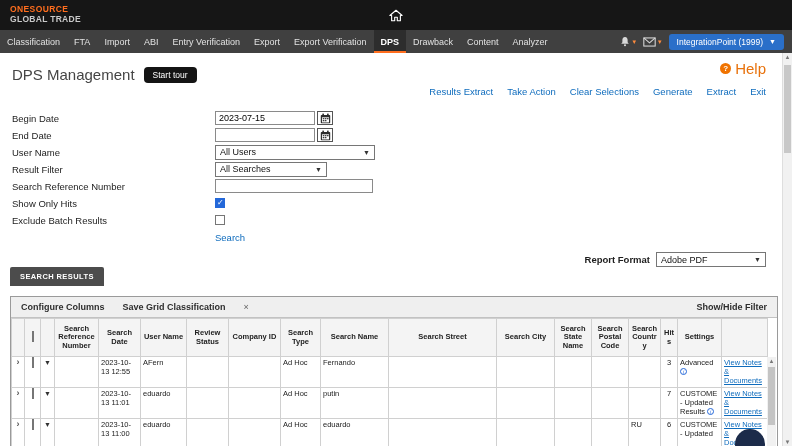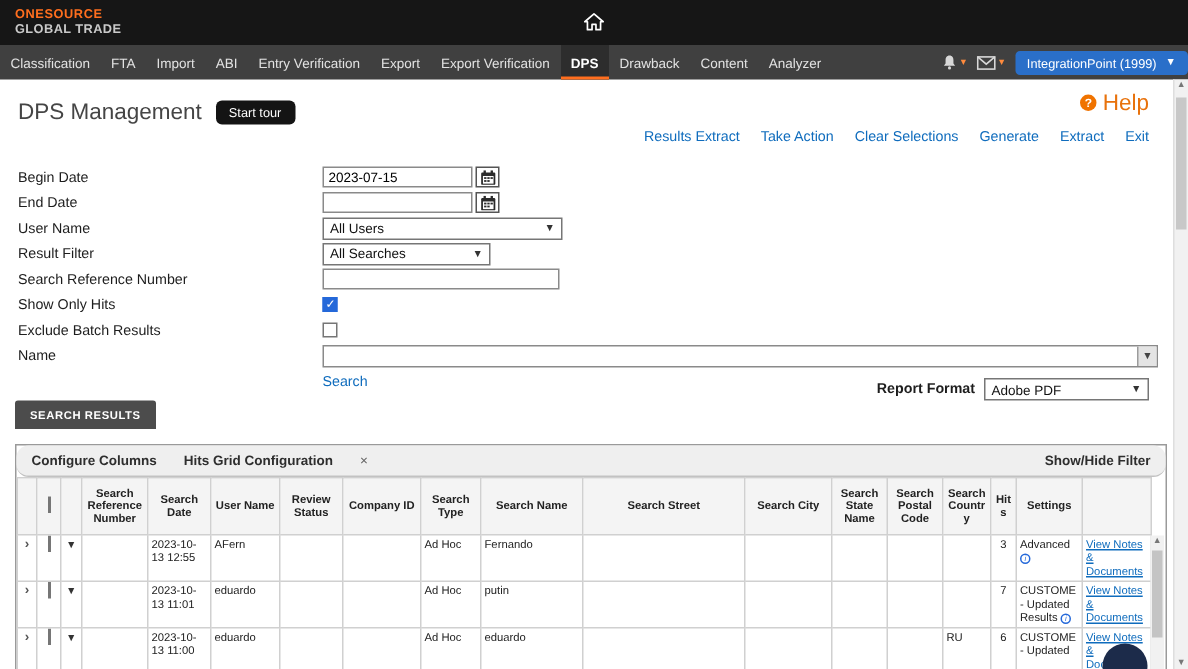--- a/index.html
+++ b/index.html
@@ -12,21 +12,21 @@
   .topbar { position:absolute; top:0; left:0; right:0; height:36px; background:#161616; }
   .brand { position:absolute; left:10px; top:5px; line-height:1.15; }
   .brand-1 { color:#ff6e1e; font-size:8.5px; font-weight:bold; letter-spacing:.4px; }
   .brand-2 { color:#c9c9c9; font-size:8.5px; font-weight:bold; letter-spacing:.3px; }
   .home { position:absolute; left:50%; top:8px; transform:translateX(-50%); cursor:pointer; }
 
   
   .navbar { position:absolute; top:30px; left:0; right:0; height:23px; background:#404040; display:flex; align-items:stretch; }
   .nav-item { color:#e2e2e2; font-size:9px; padding:0 7px; display:flex; align-items:center; cursor:pointer; white-space:nowrap; }
   .nav-item.active { background:#2d2d2d; color:#fff; font-weight:bold; box-shadow:inset 0 -2px 0 #ff6e1e; }
-  .nav-right { margin-left:auto; display:flex; align-items:center; gap:7px; }
+  .nav-right { margin-left:auto; display:flex; align-items:center; gap:7px; padding-right:8px; }
   .nav-ic { display:flex; align-items:center; gap:2px; cursor:pointer; }
   .ic-caret { color:#ff8b3d; font-size:7px; line-height:1; }
   .user-btn { background:#2a6fc9; color:#fff; font-size:8.5px; border:none; border-radius:3px; padding:3px 8px; display:flex; gap:6px; align-items:center; cursor:pointer; }
   .user-btn .caret { font-size:7px; }
 
   
   .page-title-row { position:absolute; top:66px; left:12px; display:flex; align-items:center; gap:9px; }
   .page-title { font-size:15px; color:#454545; }
   .start-tour { background:#141414; color:#fff; font-size:8.5px; border:none; border-radius:4px; padding:3px 9px; cursor:pointer; }
   .help { position:absolute; top:60px; right:26px; display:flex; gap:4px; align-items:center; cursor:pointer; }
@@ -52,21 +52,21 @@
   .combo { width:557px; height:15px; border:1px solid #8a8a8a; background:#fff; display:flex; cursor:pointer; }
   .combo .arrow { margin-left:auto; width:13px; background:#e4e4e4; border-left:1px solid #9c9c9c; display:flex; align-items:center; justify-content:center; font-size:7px; color:#444; }
   .search-link { color:#0f6cbd; font-size:9.5px; text-decoration:none; }
   .report-format { position:absolute; top:252px; right:26px; display:flex; align-items:center; gap:6px; }
   .report-format .flabel2 { font-size:9.5px; font-weight:bold; color:#1d1d1d; }
   .report-format .sel { width:110px; }
 
   
   .tab { position:absolute; top:267px; left:10px; background:#4c4c4c; color:#fff; font-size:7.5px; font-weight:bold; letter-spacing:.4px; padding:5px 10px; border-radius:2px 2px 0 0; cursor:pointer; }
   .grid { position:absolute; top:296px; left:10px; width:768px; height:152px; border:1px solid #9a9a9a; background:#fff; }
-  .grid-toolbar { height:21px; background:#efefef; border-bottom:1px solid #c2c2c2; display:flex; align-items:center; gap:18px; padding:0 10px; font-size:9px; font-weight:bold; color:#2e2e2e;border-radius:8px; }
+  .grid-toolbar { height:21px; background:#efefef; border-bottom:1px solid #c2c2c2; display:flex; align-items:center; gap:18px; padding:0 10px; font-size:9px; font-weight:bold; color:#2e2e2e; }
   .grid-toolbar .tb-item { cursor:pointer; }
   .grid-toolbar .tb-x { font-weight:normal; color:#666; cursor:pointer; }
   .grid-toolbar .right { margin-left:auto; cursor:pointer; }
   table { border-collapse:collapse; table-layout:fixed; width:756px; font-size:7.5px; color:#222; }
   th,td { border:1px solid #d0d0d0; padding:1px 2px; vertical-align:top; overflow:hidden; word-wrap:break-word; }
   th { background:#f4f4f4; font-weight:bold; text-align:center; vertical-align:middle; height:38px; line-height:1.15; }
   td { height:31px; background:#fff; line-height:1.2; }
   td.ctr { text-align:center; }
   .expand { color:#555; font-weight:bold; font-size:9px; cursor:pointer; line-height:1; }
   .row-caret { font-size:7px; color:#333; cursor:pointer; }
@@ -209,46 +209,39 @@
     </div>
     <div class="frow">
       <span class="flabel">Show Only Hits</span>
       <span class="cb checked"></span>
     </div>
     <div class="frow">
       <span class="flabel">Exclude Batch Results</span>
       <span class="cb"></span>
     </div>
     <div class="frow">
-      <span class="flabel">Name</span>
-      <div class="combo">
-        <span></span>
-        <span class="arrow">▼</span>
-      </div>
-    </div>
-    <div class="frow">
       <span class="flabel"></span>
       <a class="search-link">Search</a>
     </div>
   </div>
 
   <div class="report-format">
     <span class="flabel2">Report Format</span>
     <div class="sel">
       <span>Adobe PDF</span>
       <span class="caret">▼</span>
     </div>
   </div>
 
   <div class="tab">SEARCH RESULTS</div>
 
   <div class="grid">
     <div class="grid-toolbar">
       <span class="tb-item">Configure Columns</span>
-      <span class="tb-item">Hits Grid Configuration</span>
+      <span class="tb-item">Save Grid Classification</span>
       <span class="tb-x">×</span>
       <span class="right tb-item">Show/Hide Filter</span>
     </div>
     <table>
       <colgroup>
         <col style="width:13px">
           <col style="width:16px">
           <col style="width:14px">
           <col style="width:44px">
           <col style="width:42px">

